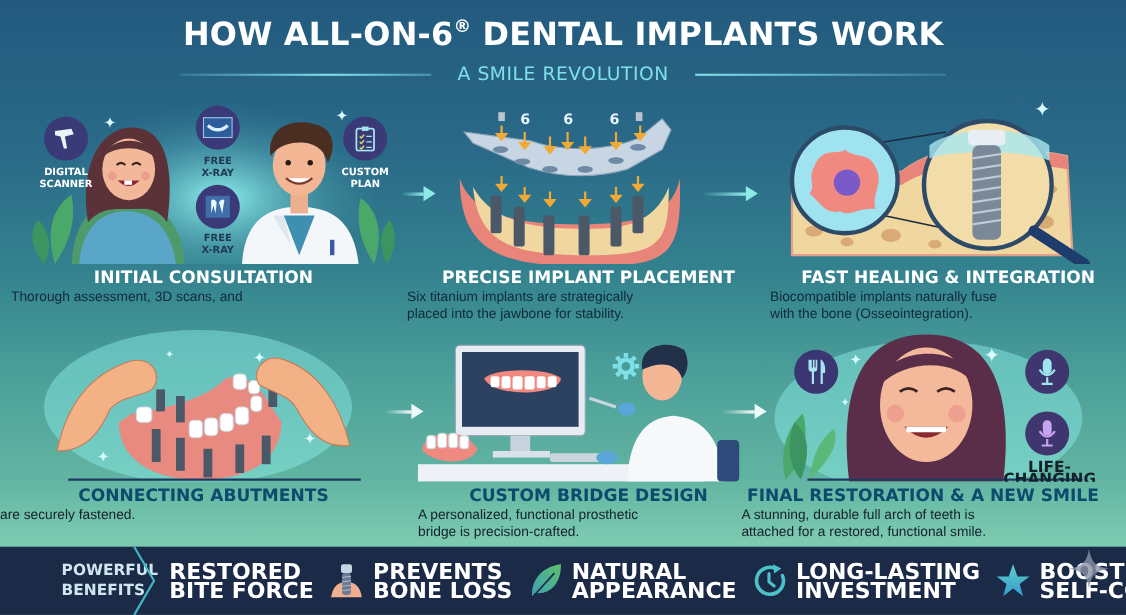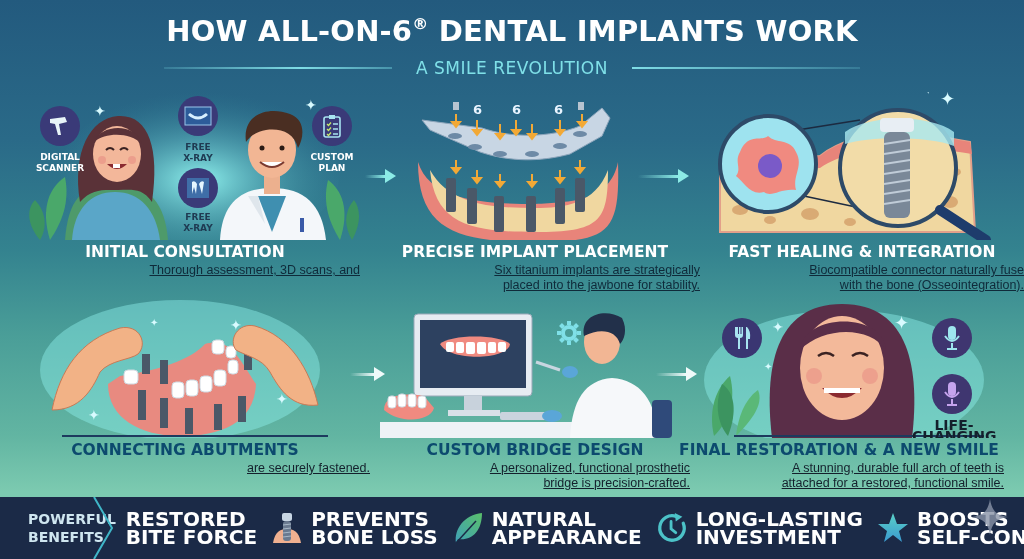--- a/index.html
+++ b/index.html
@@ -21,22 +21,22 @@
   .subtitle-line.r { background: linear-gradient(90deg, #7fdde6, rgba(120,220,230,0.2)); }
   .subtitle { font-family: "DejaVu Sans", sans-serif; font-size: 17px; color: #7fe0e8; letter-spacing: 0.5px; }
 
   .panel { position: absolute; }
   .panel .scene { position: absolute; left: 0; top: 0; right: 0; overflow: hidden; }
   .step-title {
     position: absolute; left: 0; right: 0; text-align: center;
     font-family: "DejaVu Sans", sans-serif; font-weight: bold; font-size: 15.5px;
   }
   .step-desc {
-    position: absolute; left: 0; right: 0; text-align: right;
-    font-family: "Liberation Sans", sans-serif; font-size: 12.5px; line-height: 15px; text-decoration: underline;
+    position: absolute; left: 0; right: 0; text-align: left;
+    font-family: "Liberation Sans", sans-serif; font-size: 12.5px; line-height: 15px;
   }
   .top .step-title { color: #ffffff; }
   .top .step-desc { color: #0f2a3a; }
   .bottom .step-title { color: #0c4a6e; }
   .bottom .step-desc { color: #14202c; }
 
   .arrow { position: absolute; height: 16px; display: flex; align-items: center; }
   .arrow .shaft { height: 3px; background: linear-gradient(90deg, rgba(140,235,235,0), #8cebe6); }
   .arrow .head { width: 0; height: 0; border-top: 7px solid transparent; border-bottom: 7px solid transparent; border-left: 11px solid #8cebe6; }
   .arrow.white .shaft { background: linear-gradient(90deg, rgba(255,255,255,0), #f0fafa); }
@@ -47,21 +47,21 @@
     background: #3a3a78; display: flex; align-items: center; justify-content: center;
   }
   .badge-label {
     position: absolute; text-align: center; color: #ffffff;
     font-family: "DejaVu Sans", sans-serif; font-weight: bold; font-size: 9px; line-height: 11px;
   }
   .sparkle { position: absolute; color: #d8fbff; font-size: 14px; line-height: 1; }
 
   .footer {
     position: absolute; left: 0; top: 497px; width: 1024px; height: 62px;
-    background: #1b2a47; display: flex; align-items: center;
+    background: #1b2a47; display: flex; align-items: center; padding-left: 28px;
   }
   .footer-lead {
     width: 150px; height: 62px; position: relative; padding-left: 28px;
     display: flex; align-items: center;
   }
   .footer-lead .txt { font-family: "DejaVu Sans", sans-serif; font-weight: bold; font-size: 14px; line-height: 18px; color: #cfe6f0; }
   .footer-lead svg { position: absolute; right: 0; top: 0; }
   .benefit { display: flex; align-items: center; gap: 8px; margin-left: 14px; }
   .benefit .txt { font-family: "DejaVu Sans", sans-serif; font-weight: bold; font-size: 20px; line-height: 18px; color: #ffffff; white-space: nowrap; }
   .benefit .ic { width: 32px; height: 34px; display: flex; align-items: center; justify-content: center; }
@@ -285,21 +285,21 @@
           <line x1="184" y1="102" x2="210" y2="98"></line>
         <line x1="184" y1="112" x2="210" y2="108"></line>
       </g>
       <path d="M240 118 L286 148" stroke="#1e3c6c" stroke-width="10" stroke-linecap="round"></path>
     </svg>
     <div class="sparkle" style="left:240px; top:-2px; font-size:18px;">✦</div>
     <div class="sparkle" style="left:224px; top:-6px; font-size:10px;">✦</div>
   </div>
   <div class="step-title" style="top:151px;">FAST HEALING &amp; INTEGRATION</div>
   <div class="step-desc" style="top:171px;">
-      <div>Biocompatible connector naturally fuse</div>
+      <div>Biocompatible implants naturally fuse</div>
       <div>with the bone (Osseointegration).</div>
     </div>
 </div>
 
 <div class="panel bottom" style="left:0px; top:300px; width:370px; height:190px;">
   <div class="scene" style="height:138px;">
     <svg width="370" height="138" viewBox="0 0 370 138">
       <ellipse cx="180" cy="70" rx="140" ry="70" fill="#8ff0ea" opacity="0.45"></ellipse>
       <path d="M108 84 C108 118 140 136 180 136 C220 136 254 124 256 84 C240 60 230 36 205 44 C190 60 160 70 120 76 Z" fill="#e88a80"></path>
       <g fill="#ffffff" stroke="#cfd8e0">

